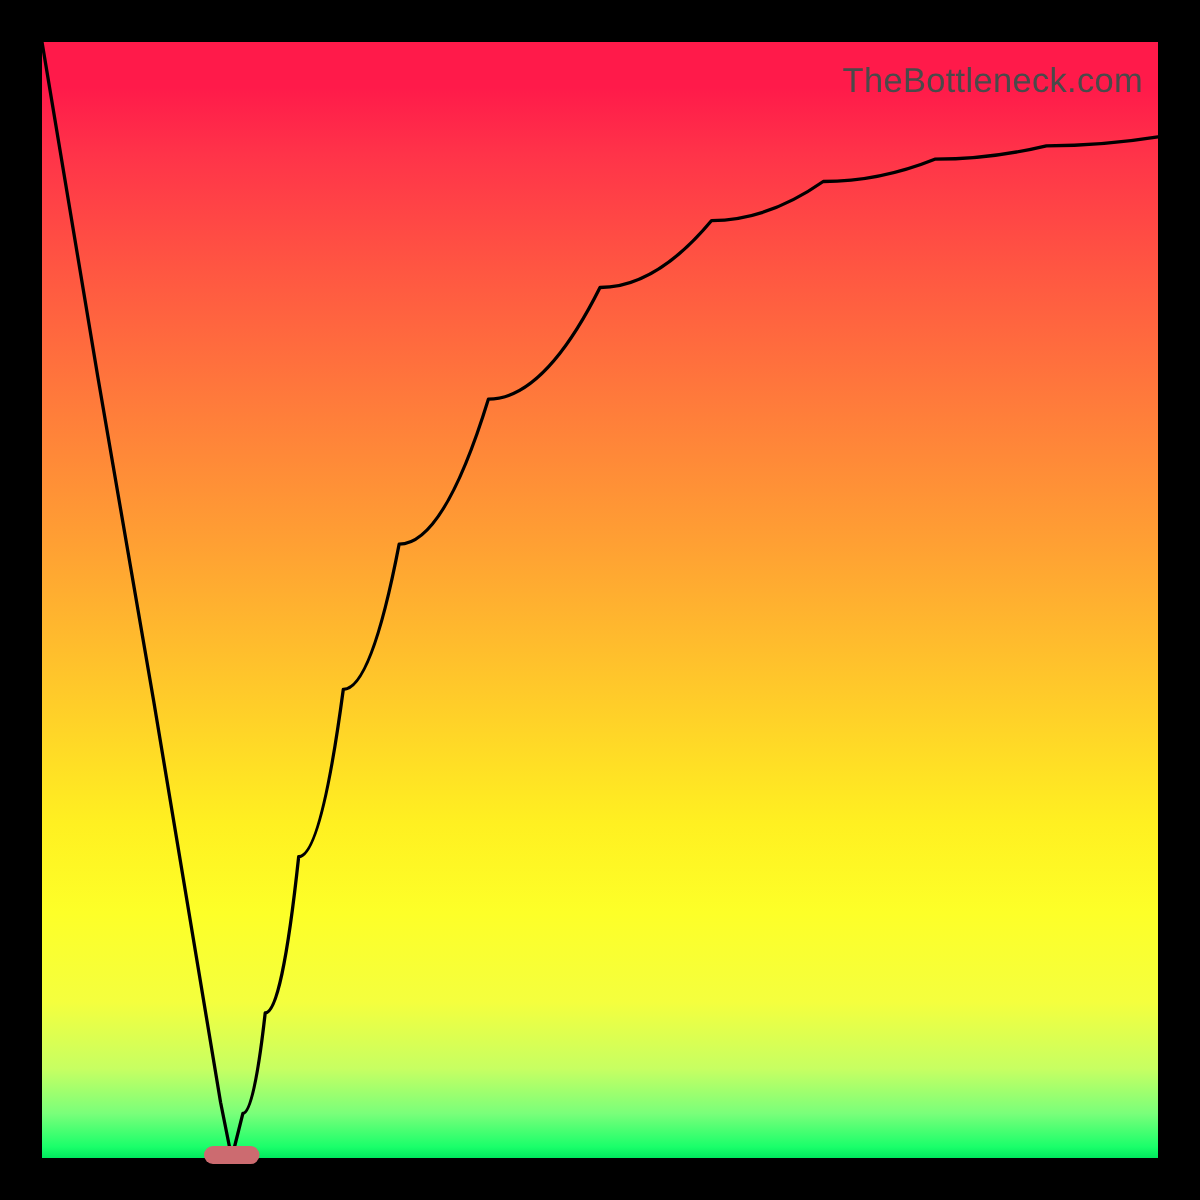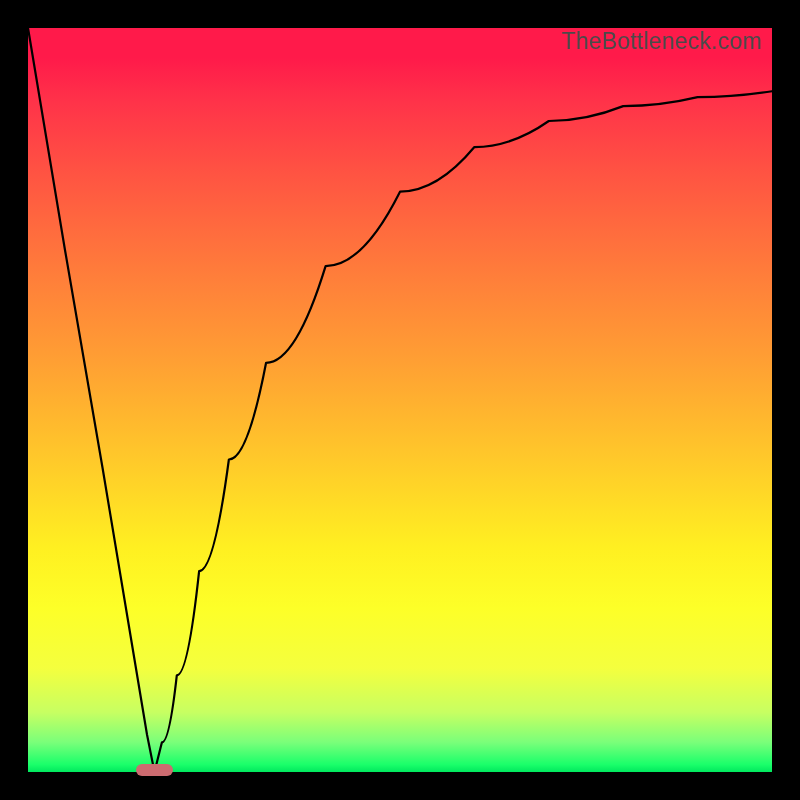--- a/index.html
+++ b/index.html
@@ -36,21 +36,21 @@
        #fdff28 78%,
        #f4ff3e 86%,
        #c7ff62 92%,
        #7aff7a 96%,
        #1aff6a 99%,
        #00e85e 100%
     );
   }
   .attribution {
     position: absolute;
-    top: 0;
+    top: 12px;
     right: 10px;
     color: #4a4a4a;
     font-size: 23px;
     font-weight: 500;
     letter-spacing: 0.2px;
     z-index: 10;
   }
   svg.curve {
     position: absolute;
     left: 0;

